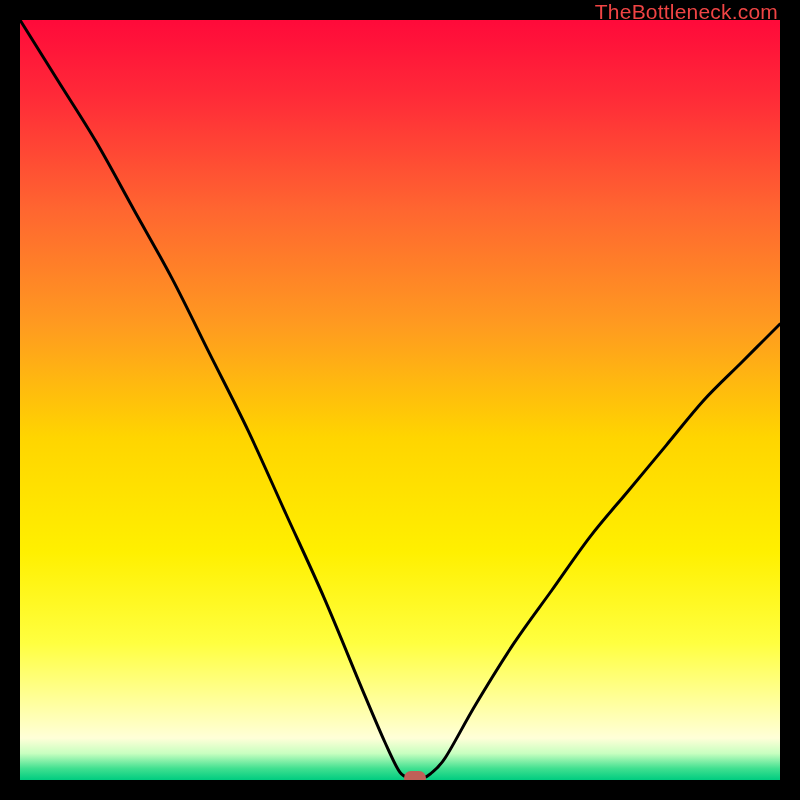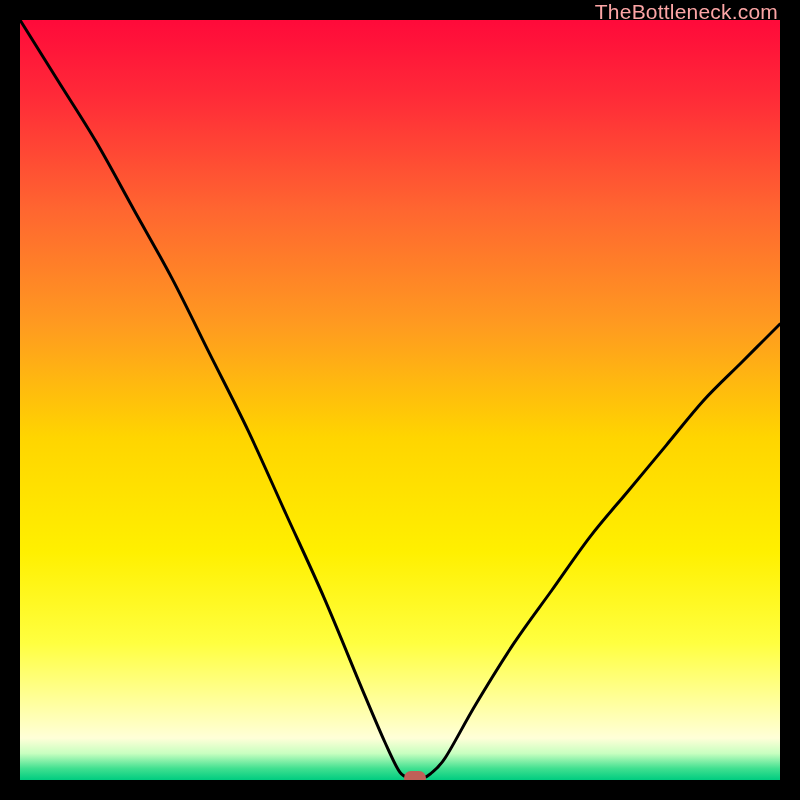--- a/index.html
+++ b/index.html
@@ -35,21 +35,21 @@
     width: 100%;
     height: 100%;
   }
   .watermark {
     position: absolute;
     top: 0px;
     right: 22px;
     font-family: Arial, Helvetica, sans-serif;
     font-size: 21px;
     font-weight: 500;
-    color: #fca5a5;
+    color: #ef4444;
     letter-spacing: 0.2px;
   }
   .marker {
     position: absolute;
     width: 22px;
     height: 14px;
     border-radius: 7px;
   }
 </style>
 </head>

